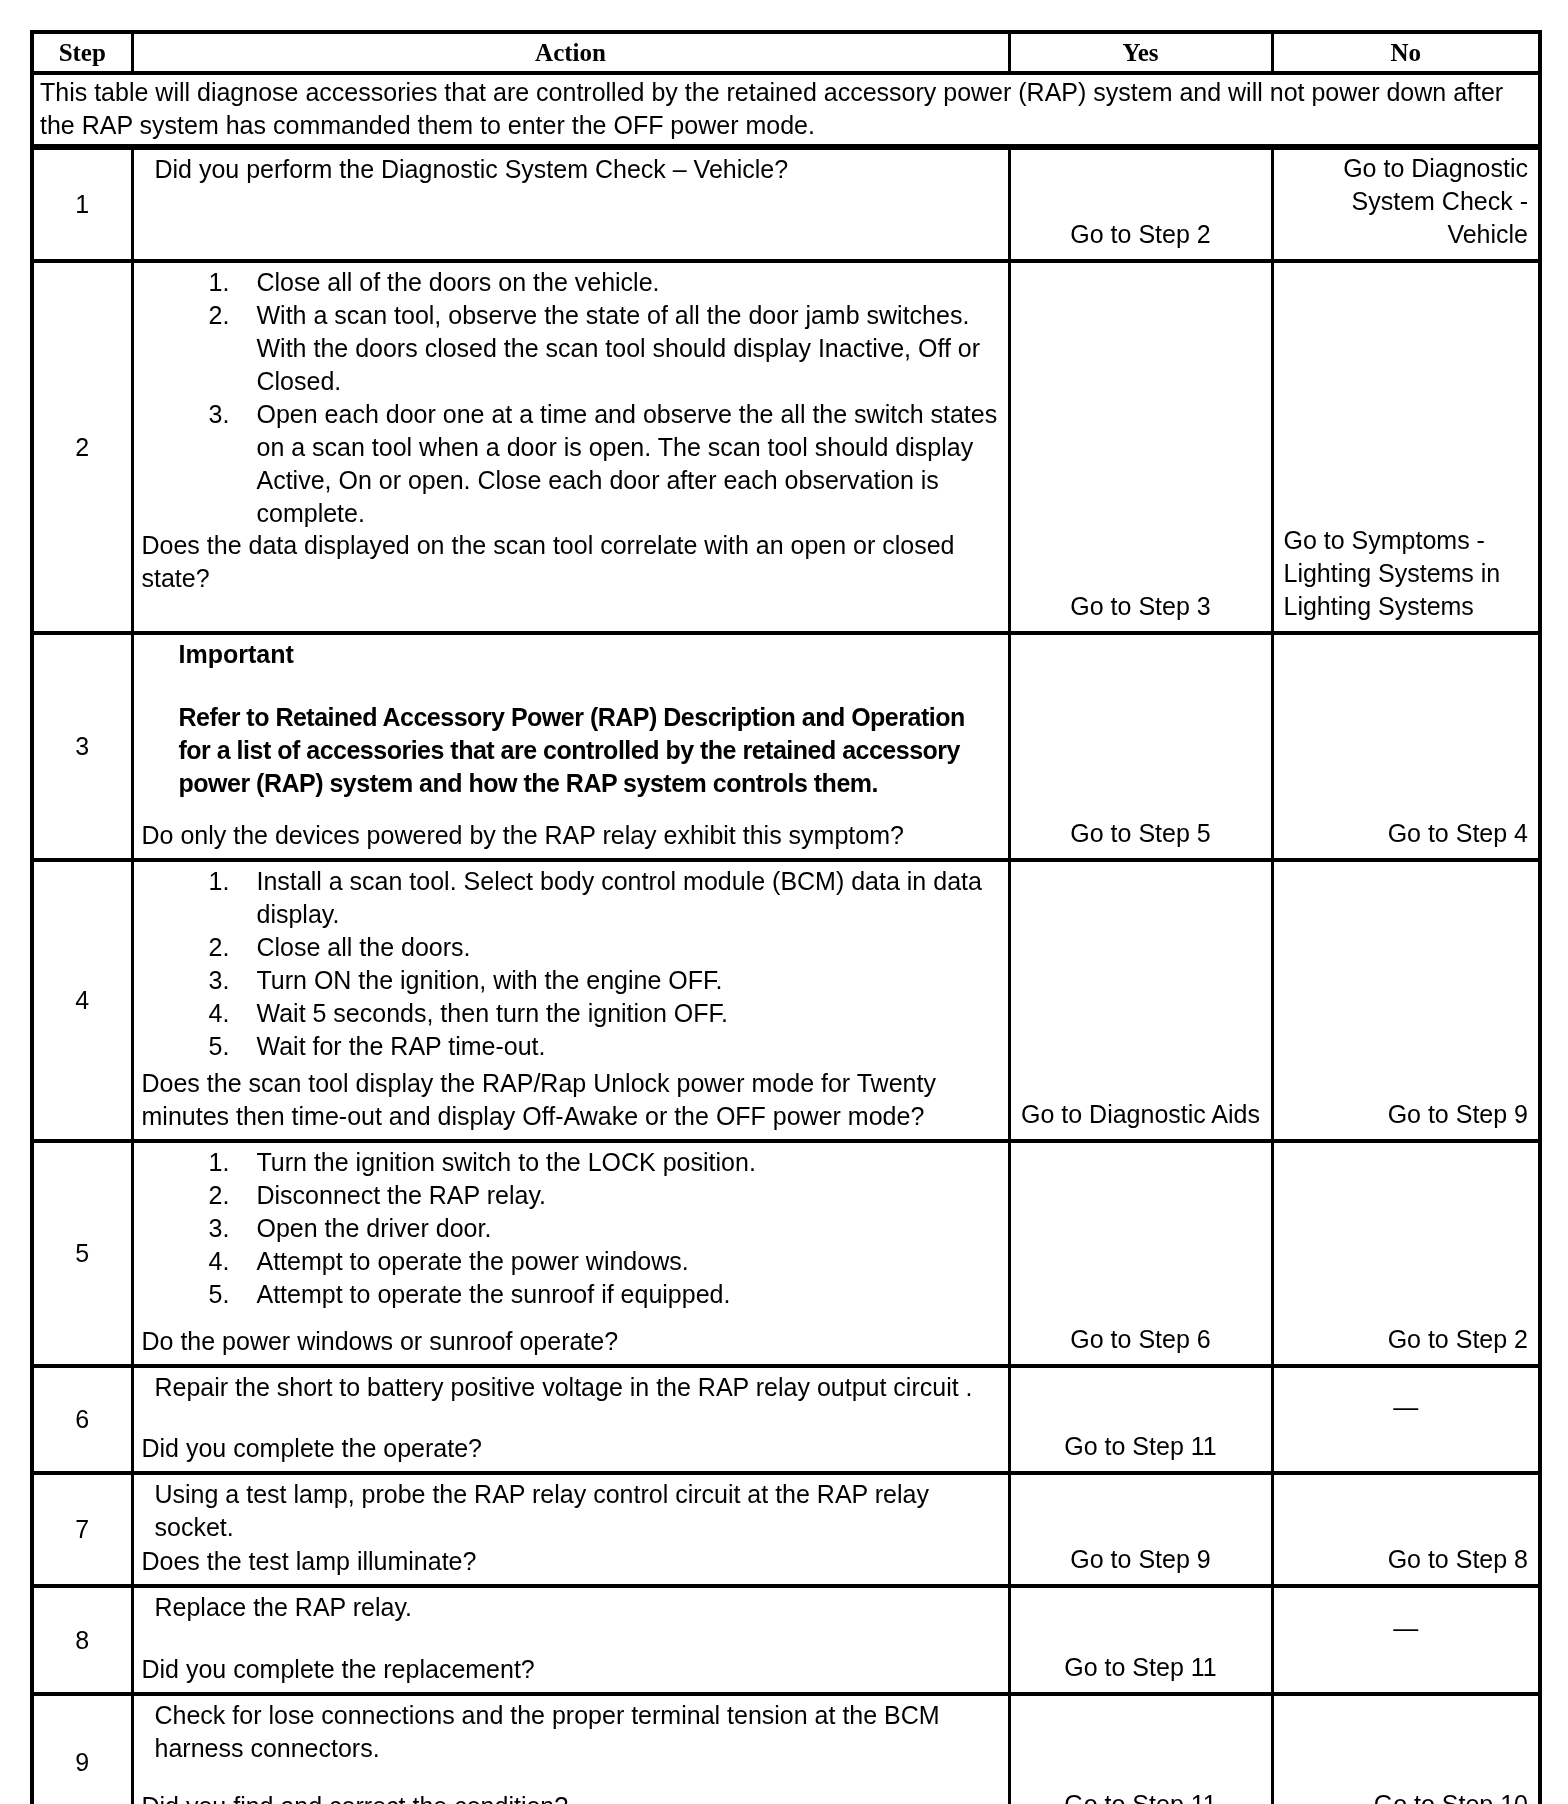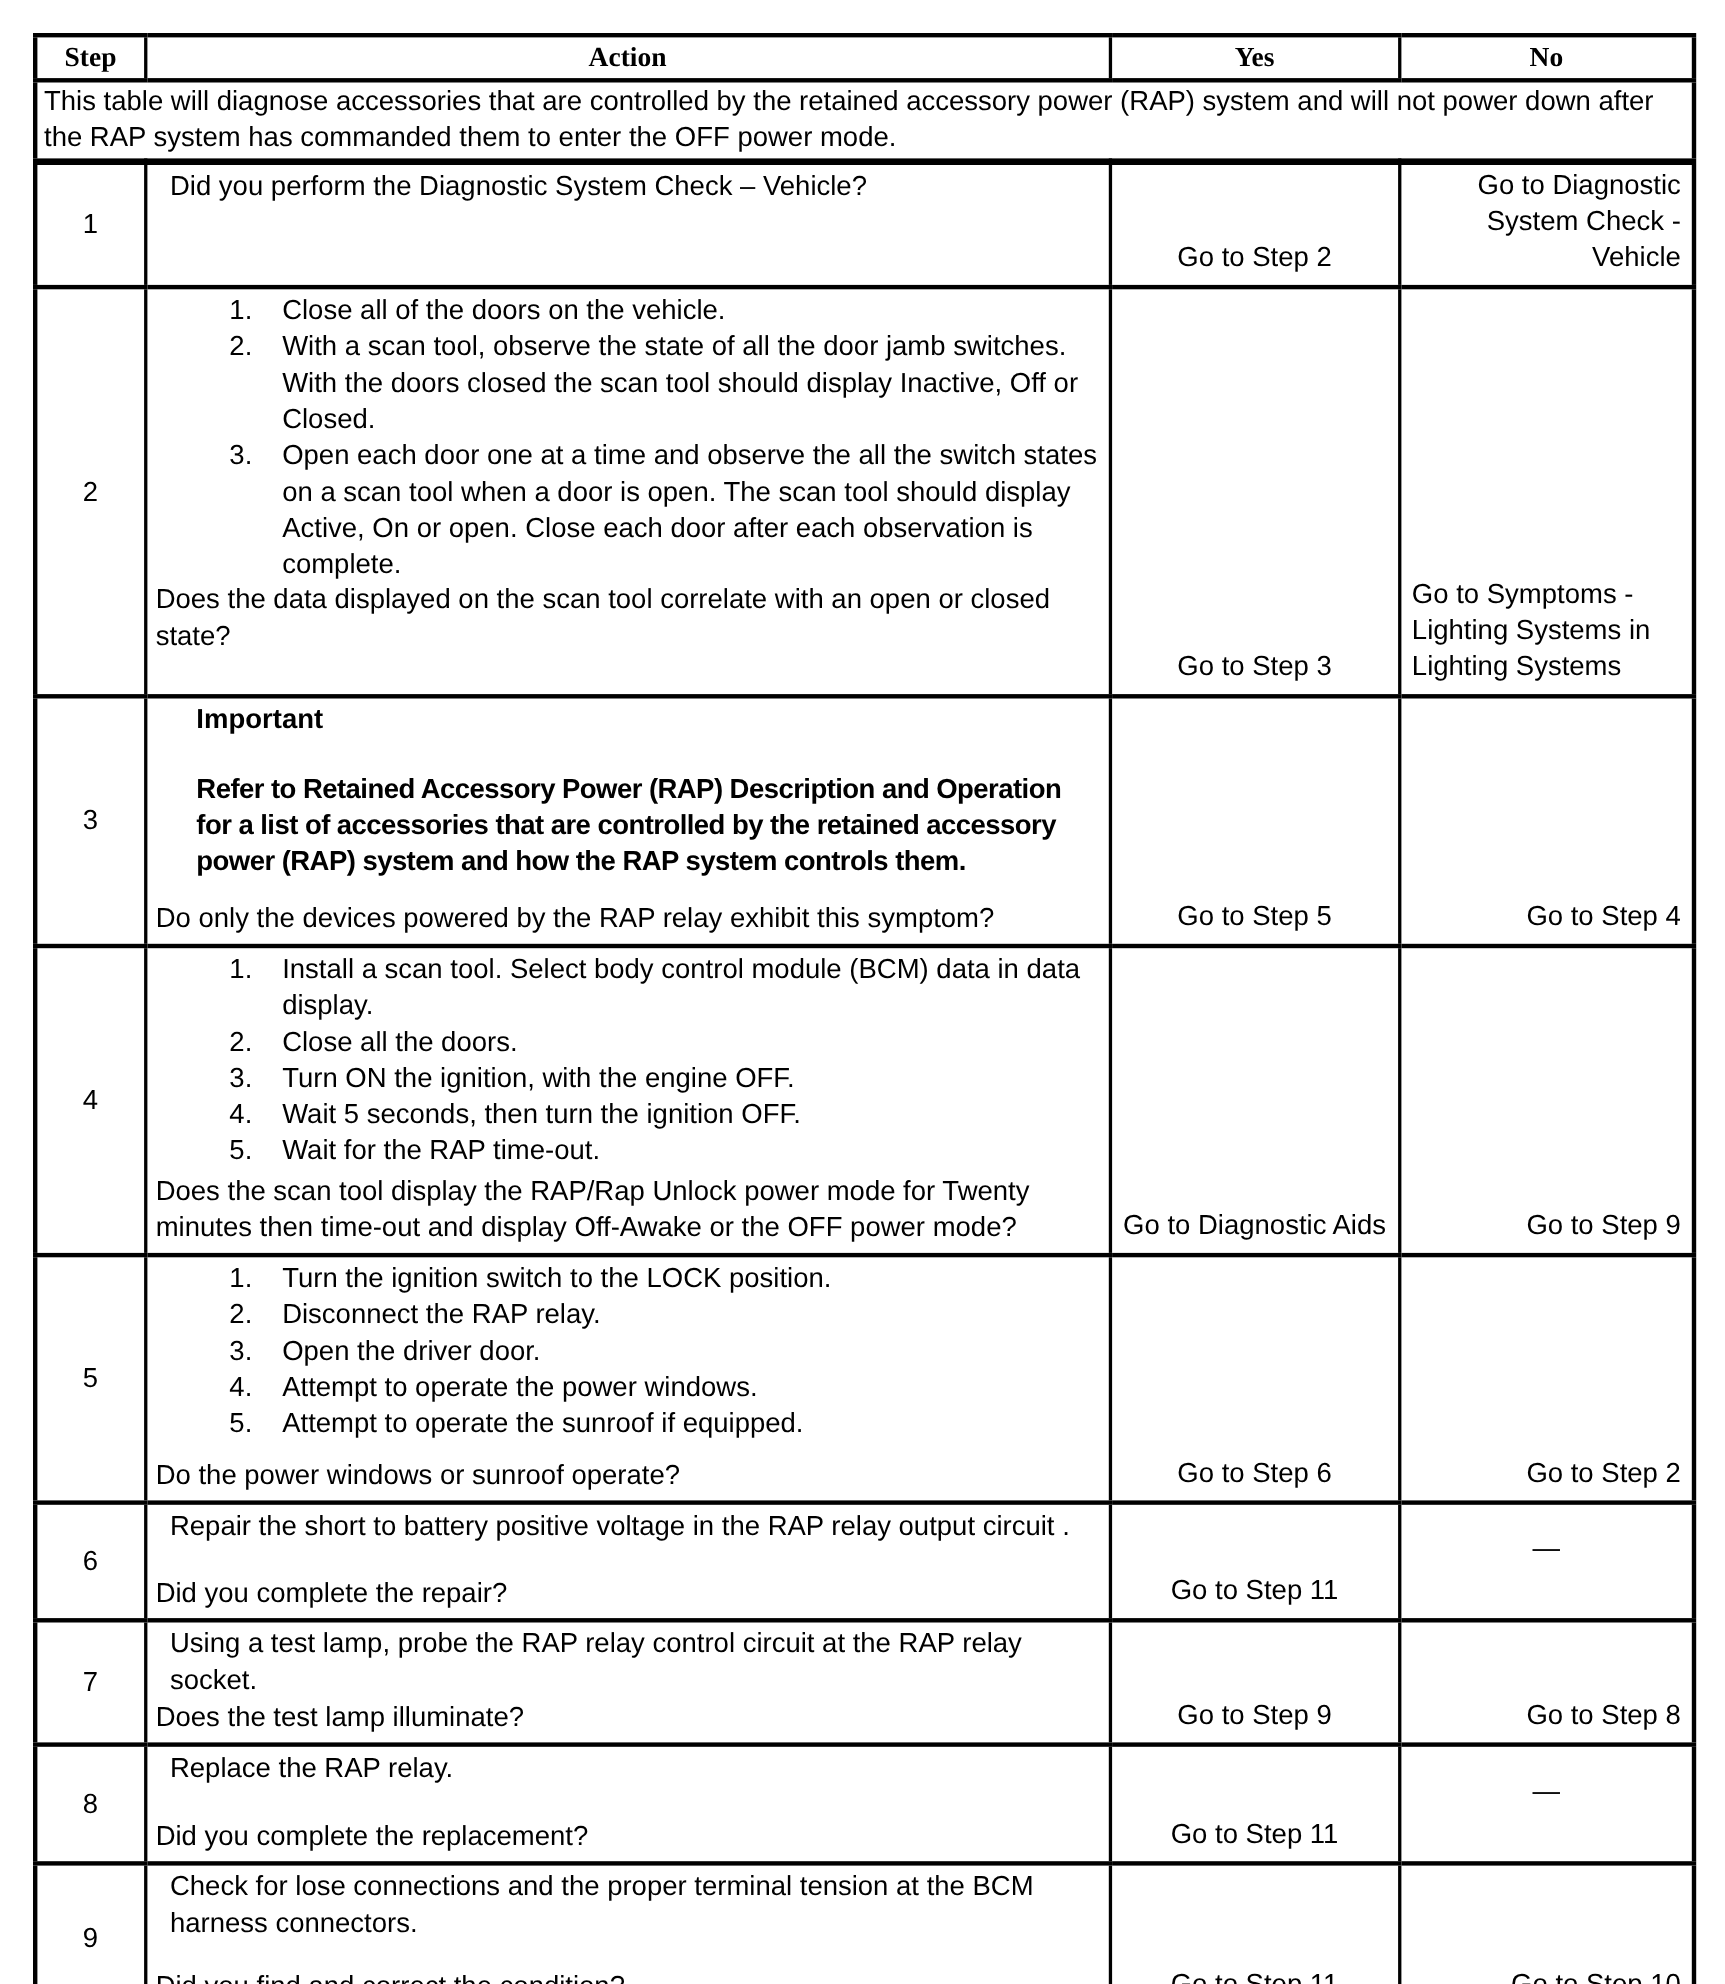--- a/index.html
+++ b/index.html
@@ -193,21 +193,21 @@
       <div class="question">Do the power windows or sunroof operate?</div>
     </td>
     <td class="yes-cell">Go to Step 6</td>
     <td class="no-cell">Go to Step 2</td>
   </tr>
 
   <tr class="rh6">
     <td class="step-cell">6</td>
     <td class="action-cell">
       <div class="statement">Repair the short to battery positive voltage in the RAP relay output circuit .</div>
-      <div class="question">Did you complete the repair?</div>
+      <div class="question">Did you complete the operate?</div>
     </td>
     <td class="yes-cell">Go to Step 11</td>
     <td class="no-cell dash">—</td>
   </tr>
 
   <tr class="rh7">
     <td class="step-cell">7</td>
     <td class="action-cell">
       <div class="statement">Using a test lamp, probe the RAP relay control circuit at the RAP relay socket.</div>
       <div class="question">Does the test lamp illuminate?</div>

